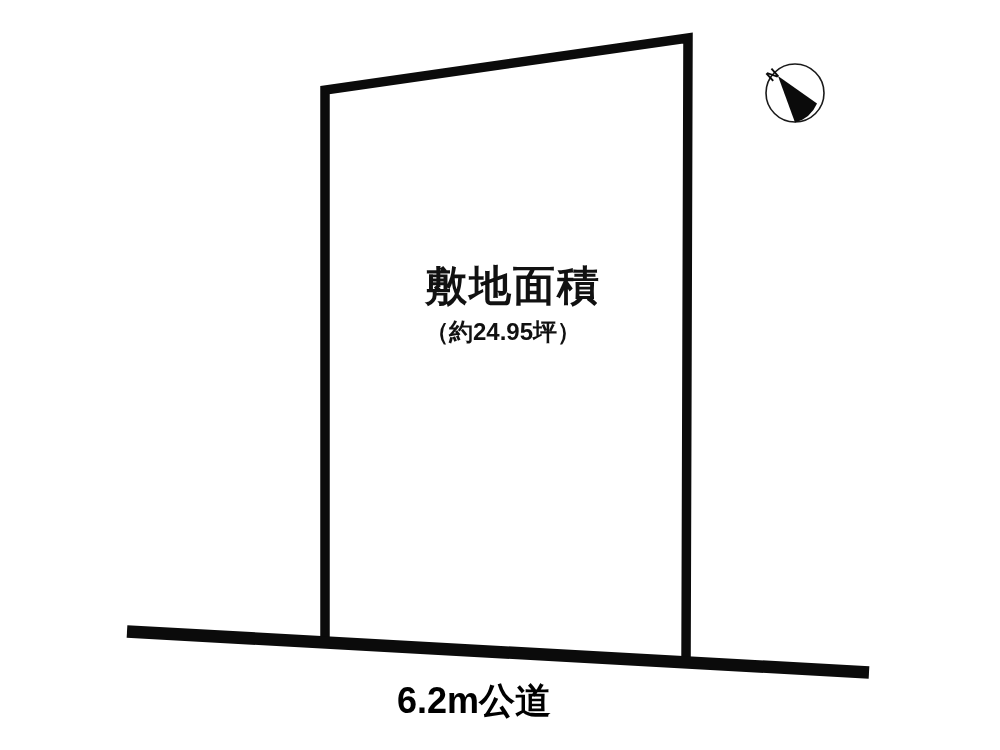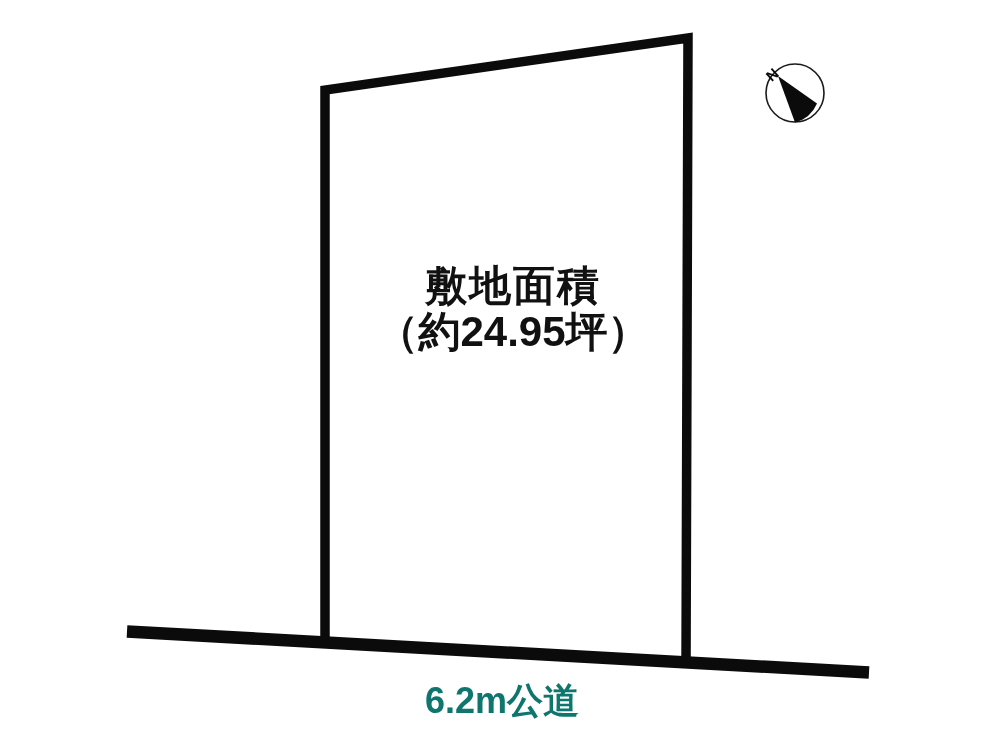--- a/index.html
+++ b/index.html
@@ -22,21 +22,21 @@
   svg.lines {
     position: absolute;
     left: 0;
     top: 0;
   }
   .area-label {
     position: absolute;
     left: 513px;
     top: 263px;
     transform: translateX(-50%);
-    text-align: center;
+    text-align: left;
     white-space: nowrap;
     color: #111111;
   }
   .area-title {
     font-size: 42px;
     line-height: 46px;
     font-weight: 600;
     letter-spacing: 2px;
   }
   .area-value {
@@ -46,34 +46,34 @@
   }
   .area-value sup {
     font-size: 21px;
     font-weight: 600;
     position: relative;
     top: -4px;
     vertical-align: super;
     line-height: 0;
   }
   .area-tsubo {
-    font-size: 42px;
+    font-size: 24px;
     line-height: 46px;
     font-weight: 600;
   }
   .road-label {
     position: absolute;
-    left: 502px;
+    left: 474px;
     top: 683px;
     transform: translateX(-50%);
     font-size: 36px;
     line-height: 36px;
     font-weight: 600;
     white-space: nowrap;
-    color: #0f766e;
+    color: #000000;
   }
   .compass {
     position: absolute;
     left: 762px;
     top: 60px;
     width: 66px;
     height: 66px;
   }
 </style>
 </head>

